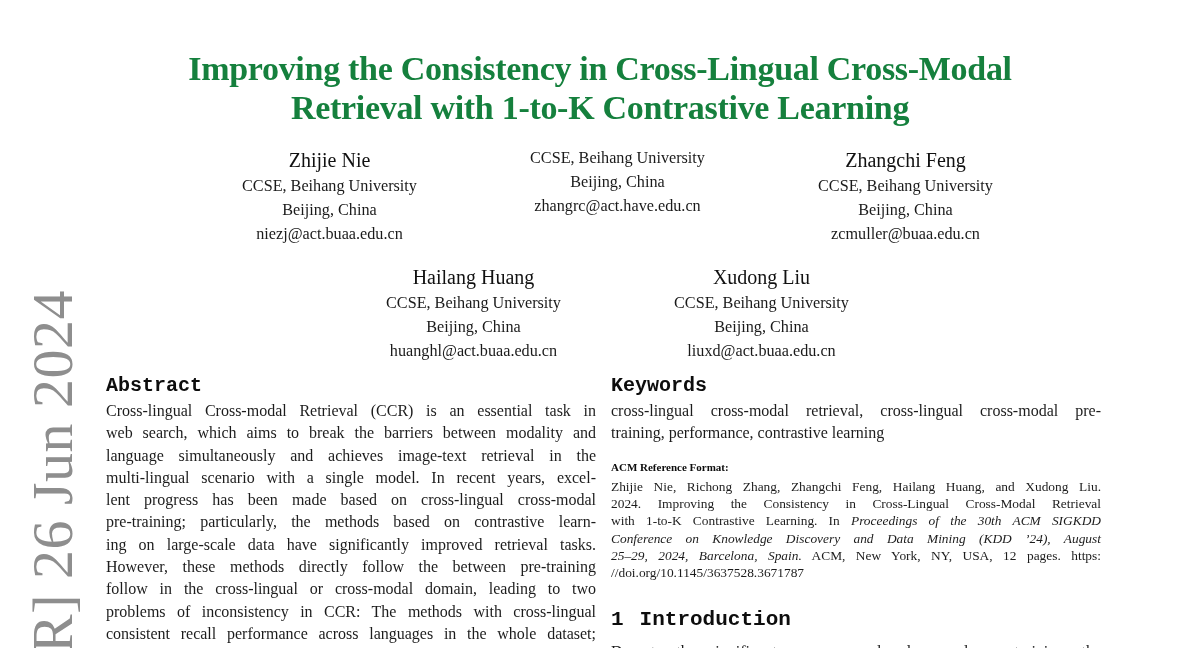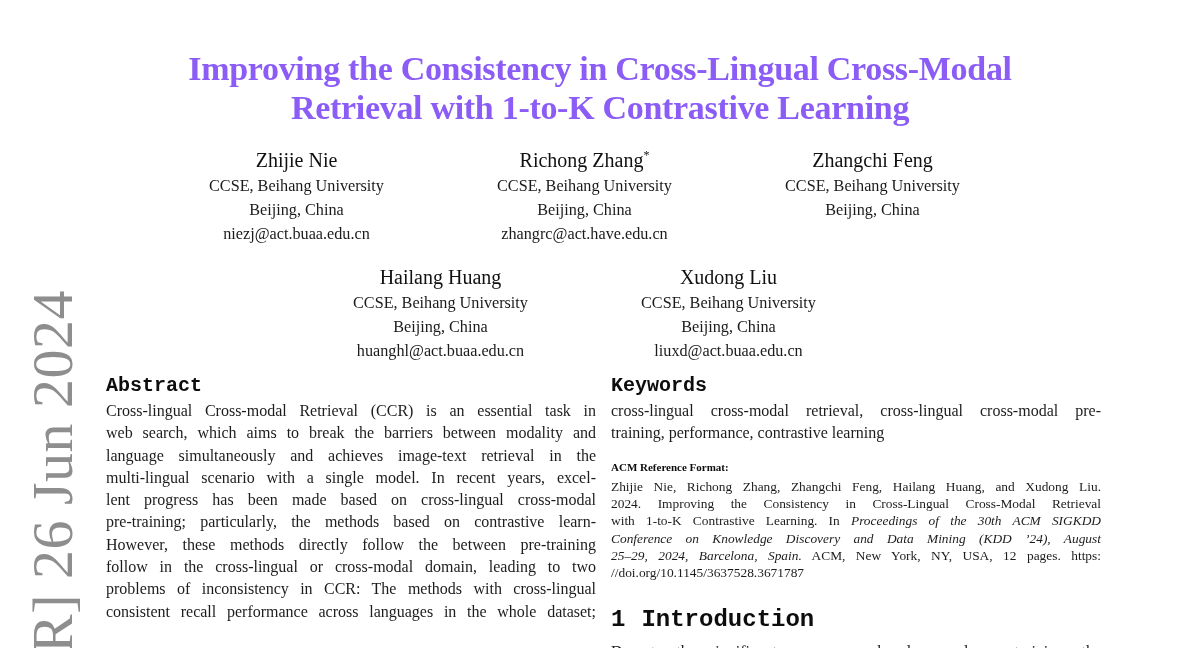--- a/index.html
+++ b/index.html
@@ -13,25 +13,25 @@
   .stamp {
     position:absolute; left:24px; top:757px;
     transform:rotate(-90deg); transform-origin:0 0;
     font-size:58px; line-height:1; white-space:nowrap;
     color:#8e8e8e; letter-spacing:0.5px;
   }
   
   .title {
     position:absolute; top:49px; left:100px; width:1000px;
     text-align:center; font-weight:bold; font-size:34px; line-height:39px;
-    color:#8b5cf6; letter-spacing:-0.3px;
+    color:#15803d; letter-spacing:-0.3px;
   }
   
   .author-row {
-    position:absolute; left:87px; width:995px;
+    position:absolute; left:120px; width:995px;
     display:flex; justify-content:center;
   }
   .row1 { top:146px; }
   .row2 { top:263px; }
   .author { width:288px; text-align:center; }
   .aname { font-size:20px; line-height:28px; color:#111; }
   .aname sup { font-size:12px; vertical-align:super; line-height:0; }
   .aff { font-size:16.2px; line-height:24px; color:#1a1a1a; }
   
   .col { position:absolute; top:0; width:490px; height:648px; }
@@ -46,21 +46,21 @@
   .bline {
     font-size:16px; line-height:22.3px; color:#1c1c1c;
     white-space:nowrap; text-align:justify; text-align-last:justify;
   }
   .bline.plain { text-align-last:left; }
   .refblock .bline { font-size:13.4px; line-height:17.2px; }
   .ref-h {
     position:absolute; top:459px; font-size:11px; font-weight:bold;
     color:#0d0d0d; line-height:16px;
   }
-  .intro-h { top:608px; font-size:24px; }
+  .intro-h { top:608px; font-size:21px; }
   .intro-h .num { margin-right:16px; }
   .it { font-style:italic; }
 </style>
 </head>
 <body>
 
 <div class="stamp">[cs.IR] 26 Jun 2024</div>
 
 <header class="title">
   <div>Improving the Consistency in Cross-Lingual Cross-Modal</div>
@@ -68,29 +68,29 @@
 </header>
 
 <div class="author-row row1">
   <div class="author">
     <div class="aname"><span>Zhijie Nie</span><sup></sup></div>
     <div class="aff">CCSE, Beihang University</div>
     <div class="aff">Beijing, China</div>
     <div class="aff">niezj@act.buaa.edu.cn</div>
   </div>
   <div class="author">
-    <div class="aname"><span>Richong Zhang</span><sup>*</sup></div>
     <div class="aff">CCSE, Beihang University</div>
     <div class="aff">Beijing, China</div>
     <div class="aff">zhangrc@act.have.edu.cn</div>
   </div>
   <div class="author">
     <div class="aname"><span>Zhangchi Feng</span><sup></sup></div>
     <div class="aff">CCSE, Beihang University</div>
     <div class="aff">Beijing, China</div>
+    <div class="aff">zcmuller@buaa.edu.cn</div>
   </div>
 </div>
 
 <div class="author-row row2">
   <div class="author">
     <div class="aname"><span>Hailang Huang</span></div>
     <div class="aff">CCSE, Beihang University</div>
     <div class="aff">Beijing, China</div>
     <div class="aff">huanghl@act.buaa.edu.cn</div>
   </div>
@@ -104,20 +104,21 @@
 
 <section class="col col-left">
   <h2 class="sec-h" style="top:374px;">Abstract</h2>
   <div class="lines" style="top:400px;">
     <div class="bline">Cross-lingual Cross-modal Retrieval (CCR) is an essential task in</div>
     <div class="bline">web search, which aims to break the barriers between modality and</div>
     <div class="bline">language simultaneously and achieves image-text retrieval in the</div>
     <div class="bline">multi-lingual scenario with a single model. In recent years, excel-</div>
     <div class="bline">lent progress has been made based on cross-lingual cross-modal</div>
     <div class="bline">pre-training; particularly, the methods based on contrastive learn-</div>
+    <div class="bline">ing on large-scale data have significantly improved retrieval tasks.</div>
     <div class="bline">However, these methods directly follow the between pre-training</div>
     <div class="bline">follow in the cross-lingual or cross-modal domain, leading to two</div>
     <div class="bline">problems of inconsistency in CCR: The methods with cross-lingual</div>
     <div class="bline">consistent recall performance across languages in the whole dataset;</div>
   </div>
 </section>
 
 <section class="col col-right">
   <h2 class="sec-h" style="top:374px;">Keywords</h2>
   <div class="lines" style="top:400px;">

